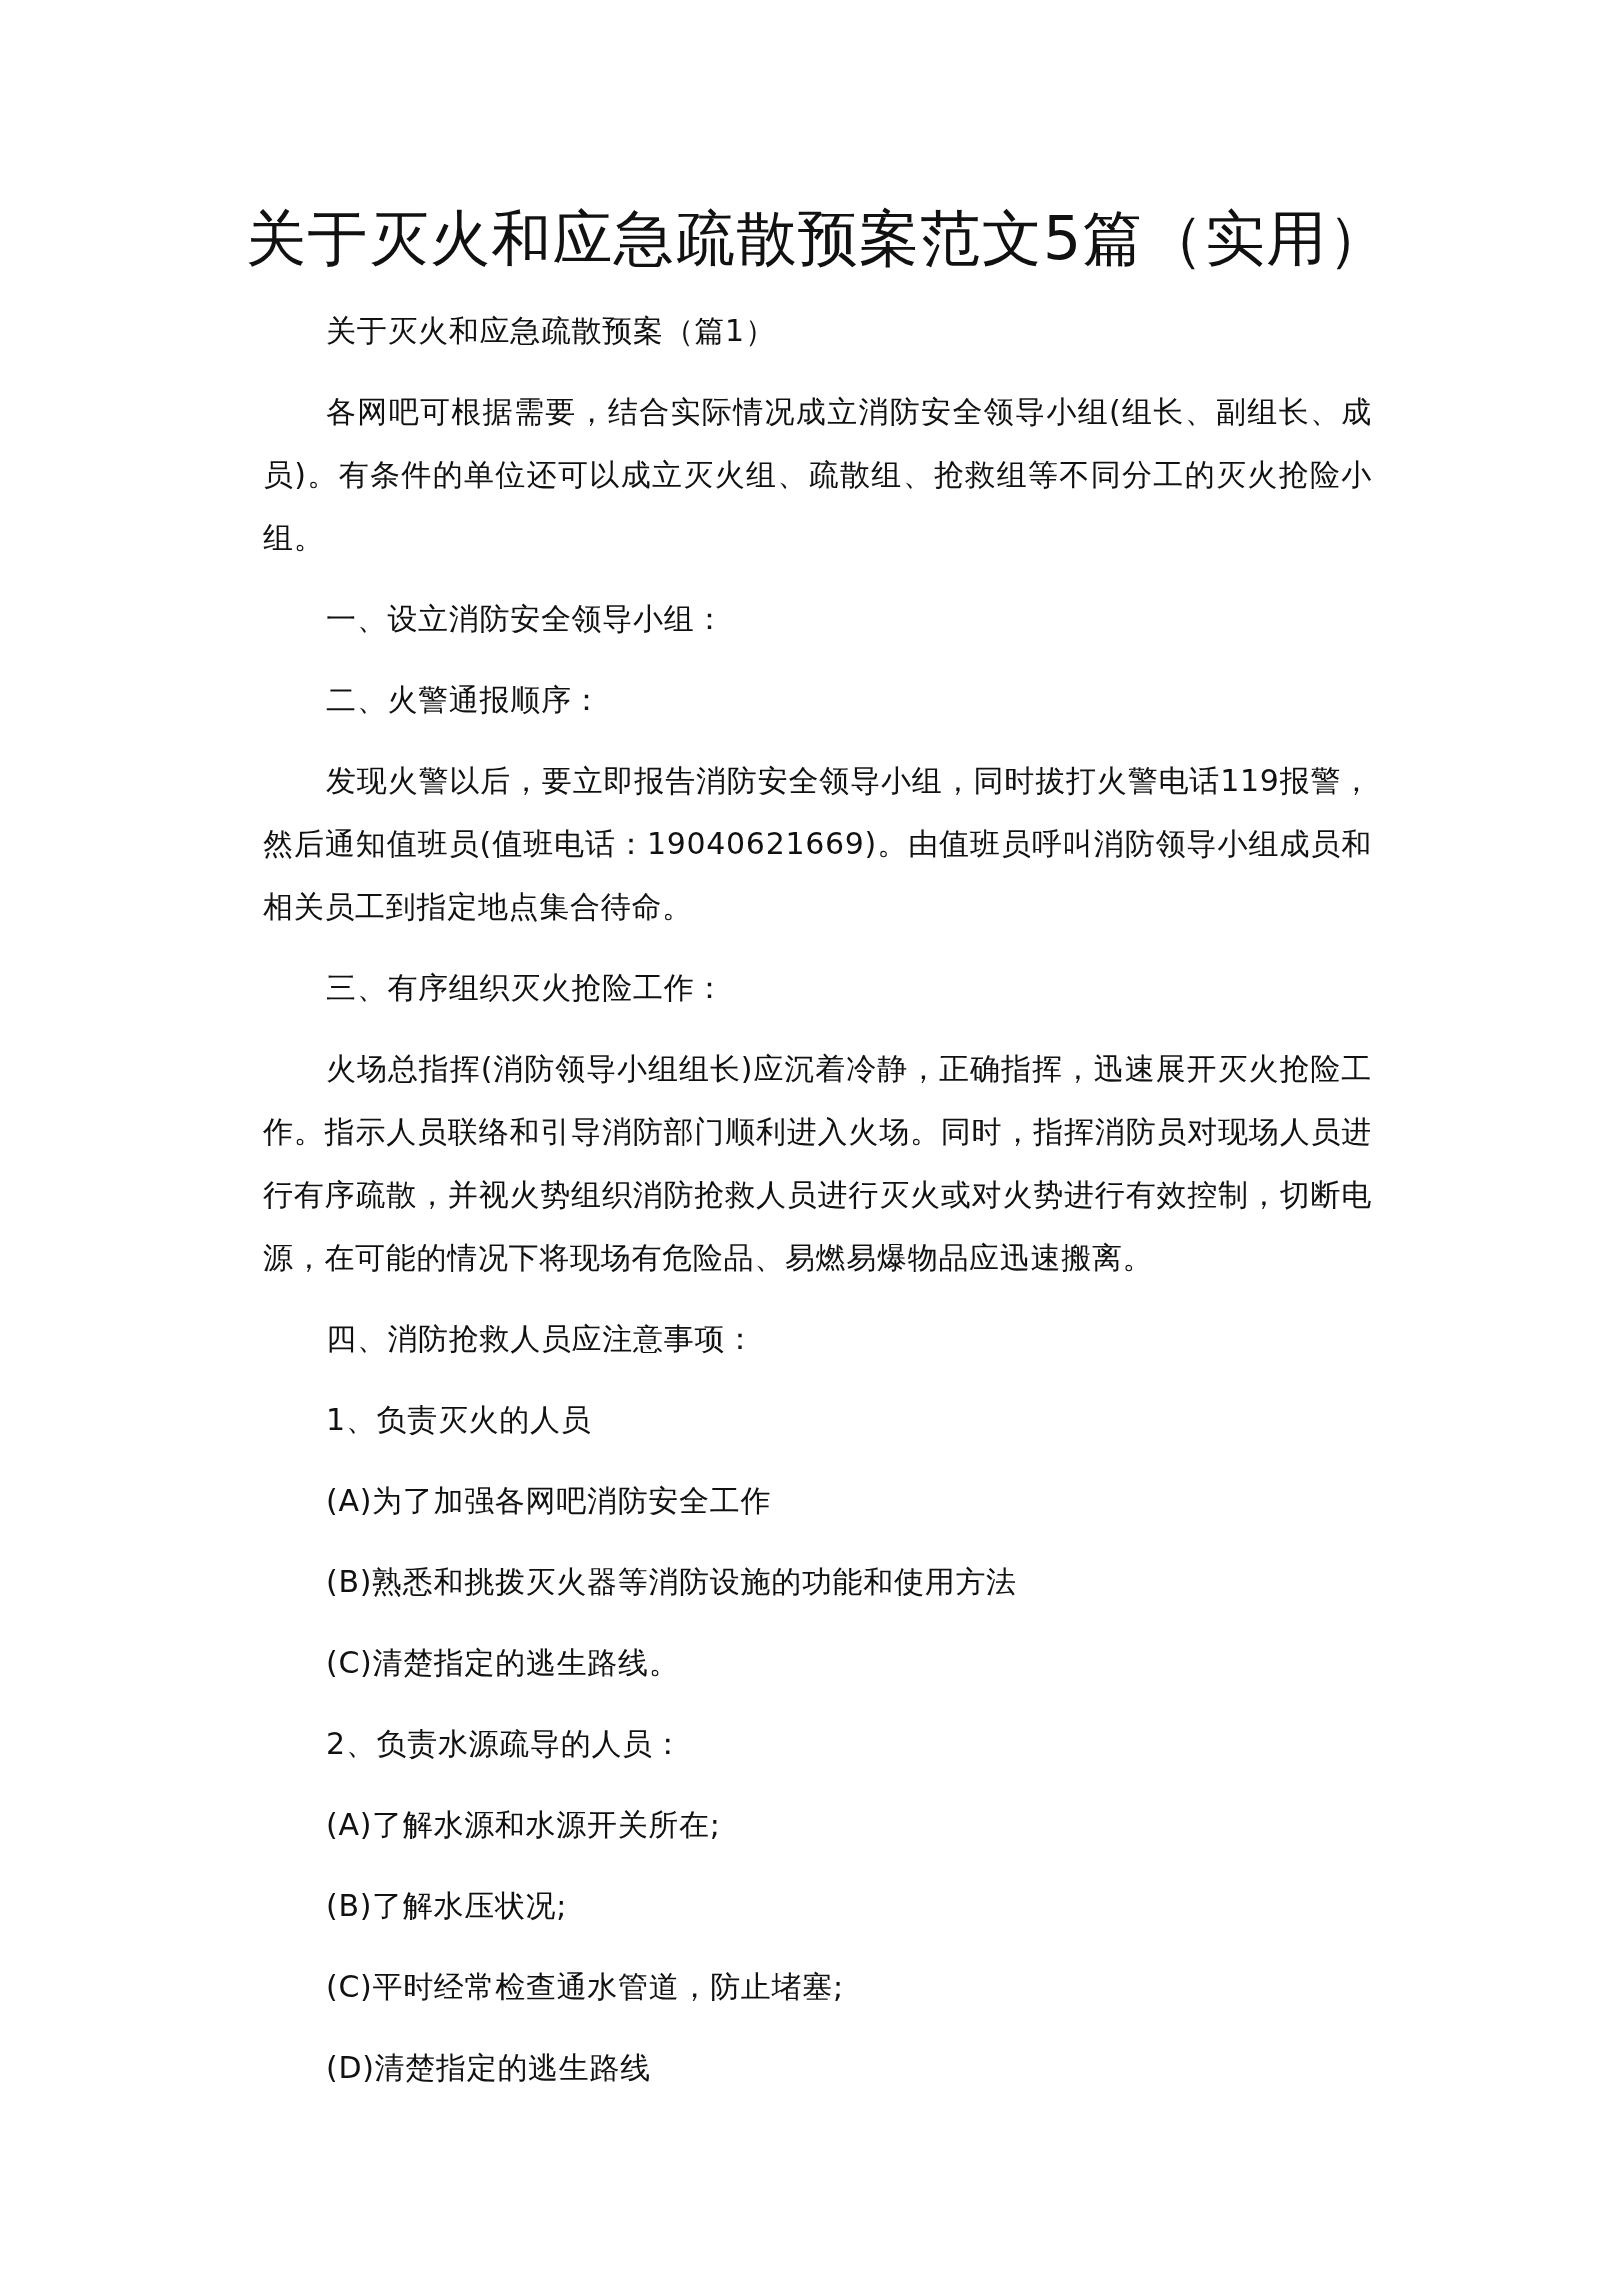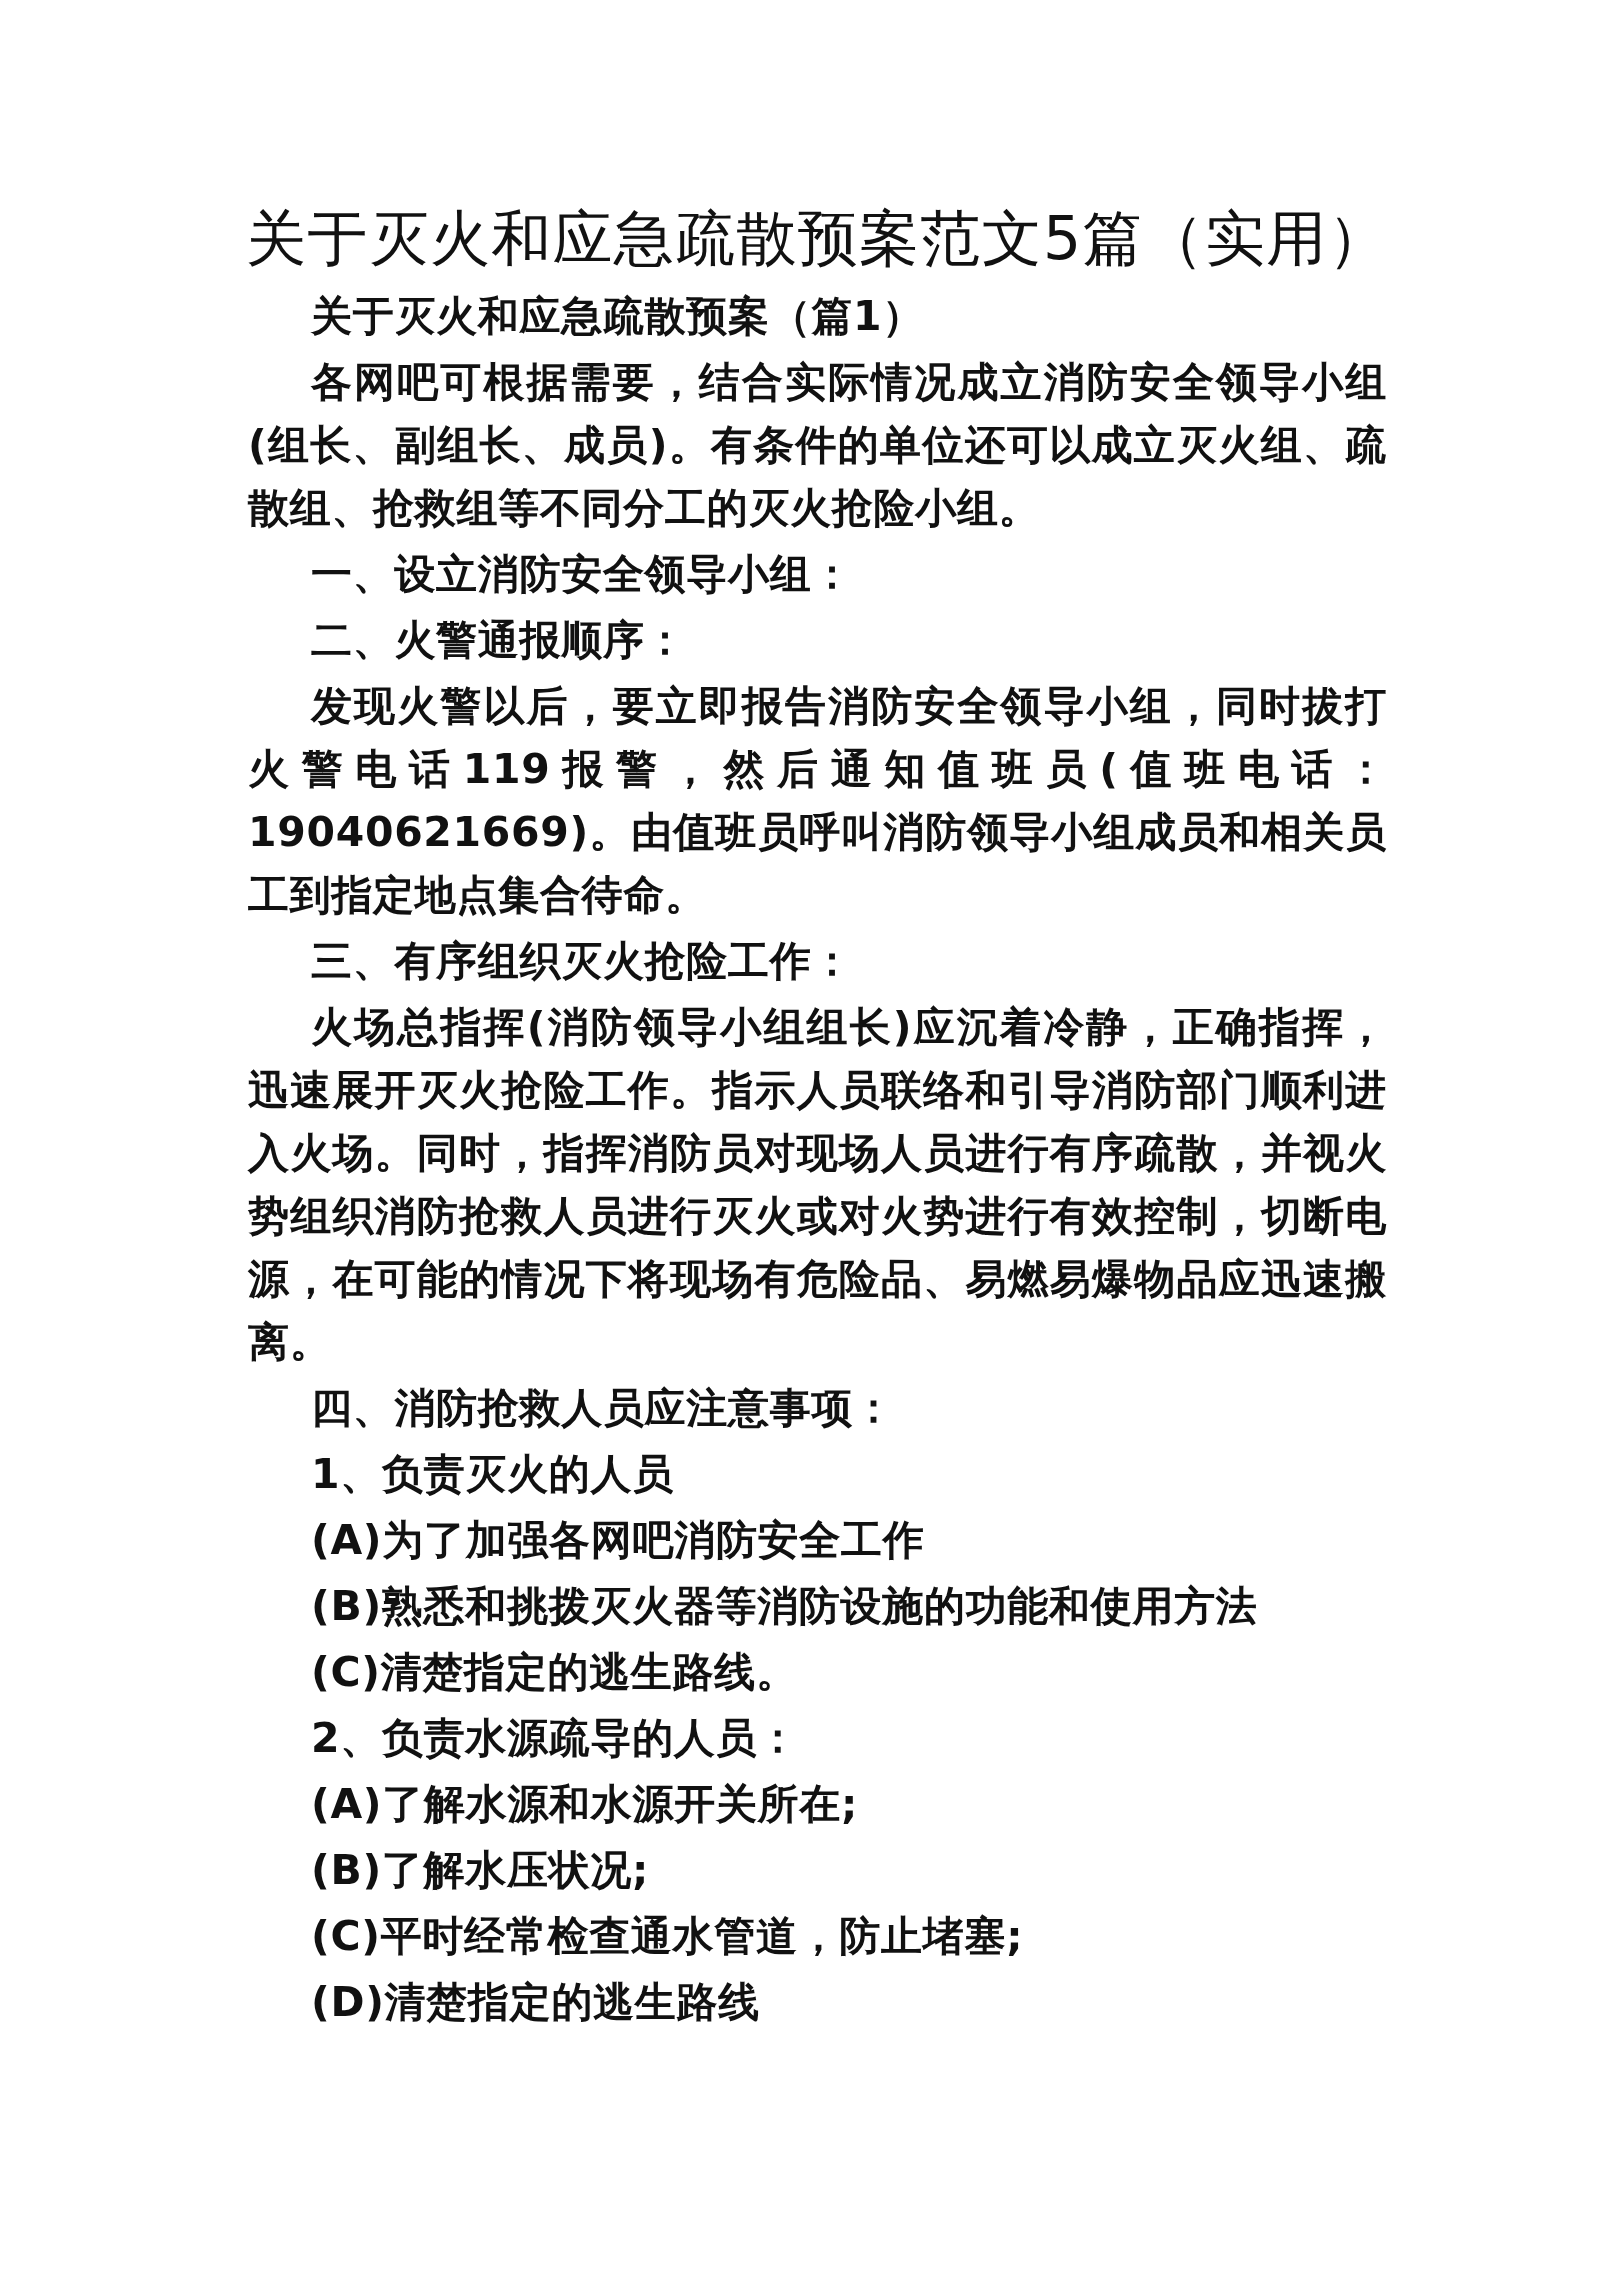--- a/index.html
+++ b/index.html
@@ -9,24 +9,23 @@
       color: #111111;
       font-family: "DejaVu Serif", "Liberation Serif", serif;
     }
     .title {
       font-size: 60px; line-height: 85px; font-weight: normal;
       letter-spacing: 1.3px; margin: 0 0 3.9px 0; white-space: nowrap;
       font-family: "DejaVu Sans", "Liberation Sans", sans-serif;
       text-align: center;
     }
     .para {
-      font-size: 41px; line-height: 63px; margin: 3px;
+      font-size: 30px; line-height: 63px; margin: 18px;
       text-align: justify; letter-spacing: 0.7px;
       font-family: "DejaVu Sans", "Liberation Sans", sans-serif;
-      font-weight: bold;
     }
     .indent { text-indent: 63px; }
     .item { padding-left: 63px; }
   </style>
 </head>
 <body>
 
 <div class="page">
   <h1 class="title">关于灭火和应急疏散预案范文5篇（实用）</h1>
   <p class="para item">关于灭火和应急疏散预案（篇1）</p>

